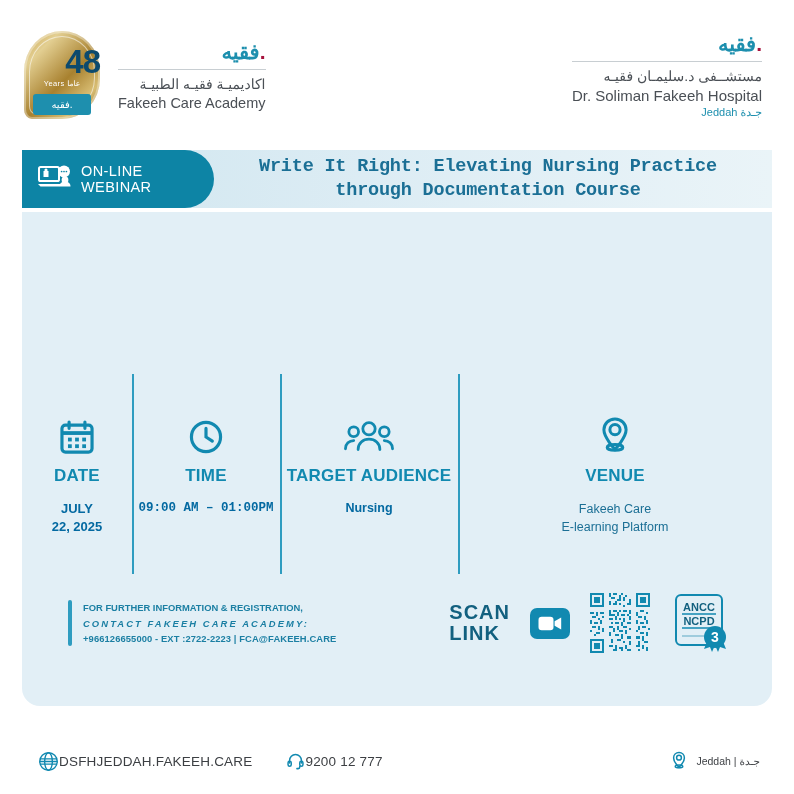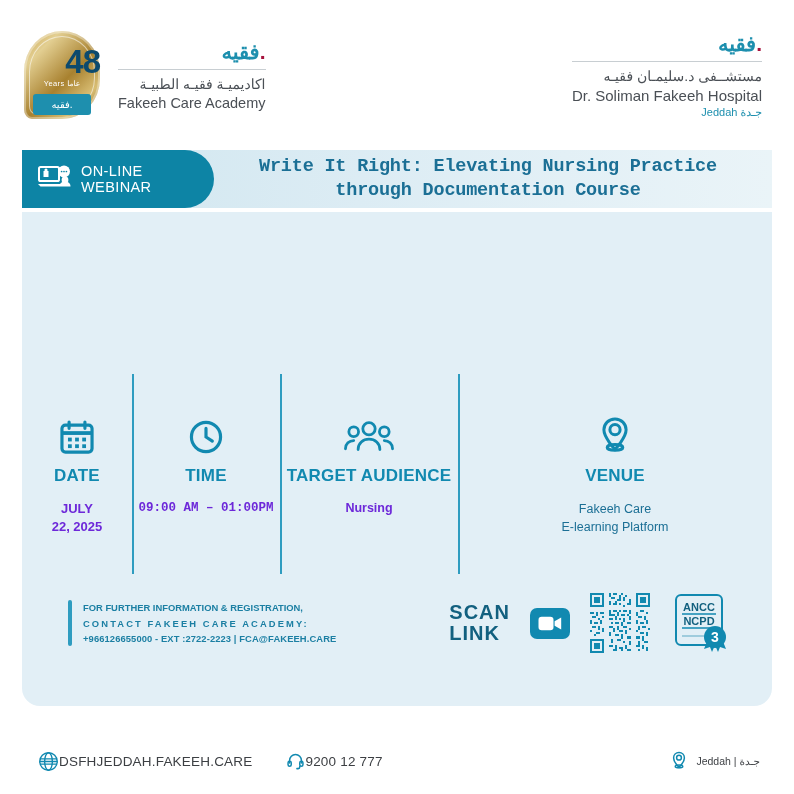--- a/index.html
+++ b/index.html
@@ -113,37 +113,37 @@
   .col-time{flex:0 0 148px;}
   .col-aud{flex:0 0 178px;}
   .col-spk{flex:0 0 200px;}
   .col-ven{flex:1;}
 
   .icon-wrap{height:46px;display:flex;align-items:flex-end;justify-content:center;margin-bottom:10px;}
   .col h3{
     margin:0;color:#1189b0;font-size:17px;font-weight:bold;letter-spacing:.2px;
   }
   .col .val{
-    margin-top:14px;color:#6d28d9;font-size:13px;font-weight:bold;line-height:1.35;
+    margin-top:14px;color:#0369a1;font-size:13px;font-weight:bold;line-height:1.35;
   }
   .col-time .val{font-family:"Liberation Mono",monospace;font-size:12.5px;}
   .col-spk .val{
     font-family:"Liberation Mono",monospace;font-size:13.5px;font-weight:bold;
     text-align:left;padding-left:8px;line-height:1.45;margin-top:12px;
   }
   .col-ven .val{font-weight:normal;font-size:12.5px;color:#1b6f95;line-height:1.45;}
   .col-aud .val{font-size:12.5px;}
 
   
   .contact{
     position:absolute;left:46px;bottom:60px;display:flex;gap:11px;
   }
   .contact .bar{width:4px;background:#2e9cc0;border-radius:2px;}
   .contact .lines{color:#1b7fa3;font-size:9.4px;font-weight:bold;line-height:1.62;}
-  .contact .l2{letter-spacing:2.1px;}
+  .contact .l2{letter-spacing:2.1px;font-style:italic;}
   .contact .l3{letter-spacing:.1px;}
 
   .scanrow{
     position:absolute;right:40px;bottom:52px;
     display:flex;align-items:center;gap:20px;
   }
   .scanlink{color:#12607f;font-size:20px;font-weight:bold;line-height:1.05;letter-spacing:1px;}
   .zoombox{
     width:40px;height:31px;background:#1189b0;border-radius:7px;
     display:flex;align-items:center;justify-content:center;

